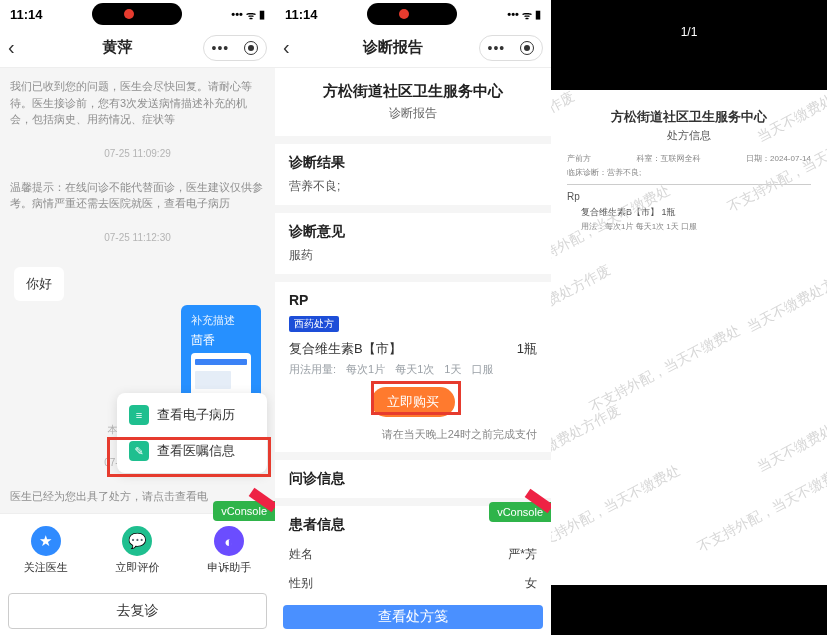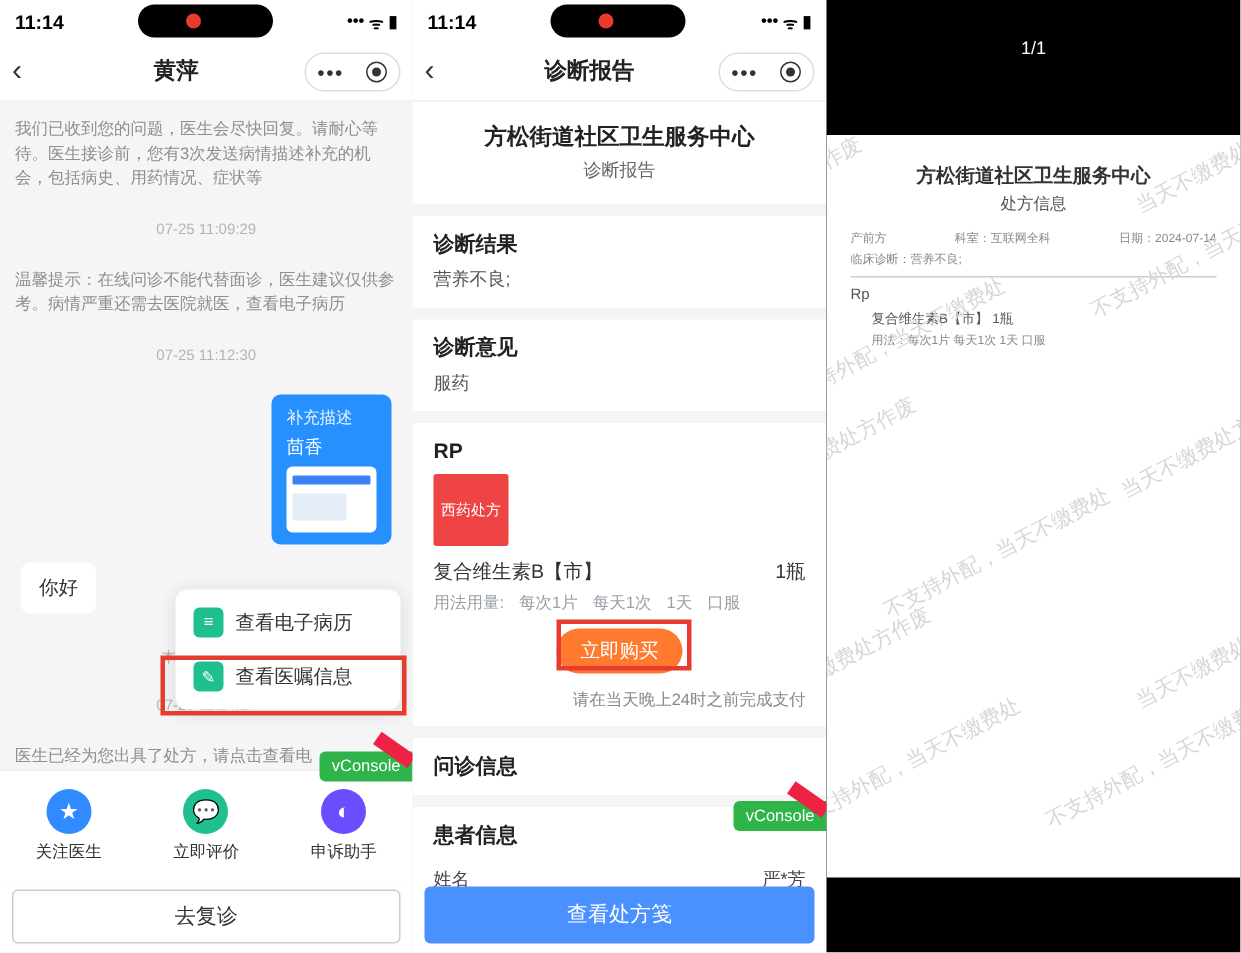--- a/index.html
+++ b/index.html
@@ -52,28 +52,28 @@
   .vconsole::after{content:"";position:absolute;right:-2px;top:-6px;width:28px;height:10px;background:#e24;transform:rotate(35deg);}
 
   
   .p2body{background:#f5f5f5;height:calc(100% - 68px);overflow:hidden;position:relative;}
   .card{background:#fff;margin:0 0 8px;padding:10px 14px;}
   .rpt-head{text-align:center;padding:14px 10px;}
   .rpt-head .h1{font-size:15px;font-weight:700;color:#222;}
   .rpt-head .h2{font-size:12px;color:#666;margin-top:4px;}
   .sect-title{font-size:14px;font-weight:700;color:#222;margin-bottom:6px;}
   .sect-body{font-size:12px;color:#555;}
-  .tag{display:inline-block;background:#ef4444;color:#fff;font-size:10px;padding:17px 5px;border-radius:2px;margin-top:2px;}
+  .tag{display:inline-block;background:#1d4ed8;color:#fff;font-size:10px;padding:1px 5px;border-radius:2px;margin-top:2px;}
   .rp-row{display:flex;justify-content:space-between;font-size:13px;color:#333;margin-top:8px;}
   .rp-usage{font-size:11px;color:#9aa0a6;margin-top:4px;display:flex;gap:10px;}
   .buybtn{background:#ff7a2e;color:#fff;font-size:13px;padding:6px 16px;border-radius:15px;display:inline-block;}
   .buywrap{text-align:center;margin-top:10px;position:relative;}
   .paynote{font-size:11px;color:#888;text-align:right;margin-top:10px;}
   .info-row{display:flex;justify-content:space-between;font-size:12px;color:#444;padding:6px 0;}
-  .bigbtn{position:absolute;left:8px;right:8px;bottom:6px;height:38px;background:#4a90ff;color:#fff;display:flex;align-items:center;justify-content:center;font-size:14px;border-radius:4px;}
+  .bigbtn{position:absolute;left:8px;right:8px;bottom:6px;height:24px;background:#4a90ff;color:#fff;display:flex;align-items:center;justify-content:center;font-size:14px;border-radius:4px;}
 
   
   .p3top{height:64px;display:flex;align-items:center;justify-content:center;color:#fff;font-size:12px;}
   .p3doc{position:absolute;left:0;right:0;top:90px;bottom:50px;background:#fff;padding:18px 16px;font-size:9px;color:#6b6b6b;overflow:hidden;}
   .p3doc .dh1{text-align:center;font-size:13px;color:#333;font-weight:600;}
   .p3doc .dh2{text-align:center;font-size:11px;color:#555;margin-top:2px;margin-bottom:10px;}
   .p3row{display:flex;justify-content:space-between;margin:3px 0;font-size:8px;color:#888;}
   .wm{position:absolute;color:#d7d7d7;font-size:14px;transform:rotate(-28deg);white-space:nowrap;pointer-events:none;}
 </style>
 </head>
@@ -99,30 +99,30 @@
           <span class="ring"></span>
         </div>
     </div>
 
     <div class="chat">
       <div class="sysmsg">我们已收到您的问题，医生会尽快回复。请耐心等待。医生接诊前，您有3次发送病情描述补充的机会，包括病史、用药情况、症状等</div>
       <div class="centertxt">07-25 11:09:29</div>
       <div class="sysmsg">温馨提示：在线问诊不能代替面诊，医生建议仅供参考。病情严重还需去医院就医，查看电子病历</div>
       <div class="centertxt">07-25 11:12:30</div>
 
+      <div style="margin-top:8px;">
+        <span class="bubble-white">你好</span>
+      </div>
+
       <div style="display:flex;justify-content:flex-end;">
         <div class="bubble-blue">
           <div class="sub">补充描述</div>
           <div>茴香</div>
           <div class="thumb"></div>
         </div>
-      </div>
-
-      <div style="margin-top:8px;">
-        <span class="bubble-white">你好</span>
       </div>
 
       <div class="centertxt" style="margin-top:18px;">本次问诊已结</div>
       <div class="centertxt">07-25 11:14:24</div>
       <div class="sysmsg">医生已经为您出具了处方，请点击查看电</div>
 
       <div class="popmenu">
         <div class="popitem">
           <div class="popicon">≡</div>
           <span>查看电子病历</span>

